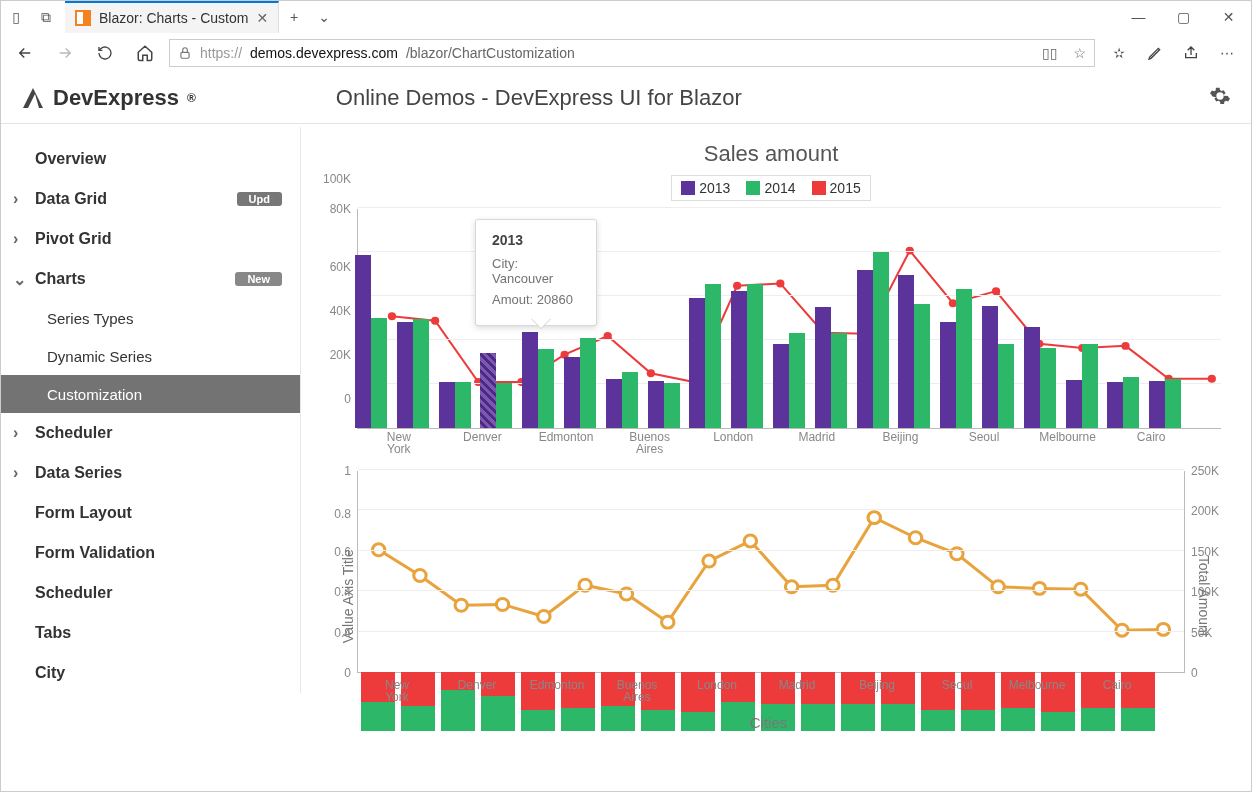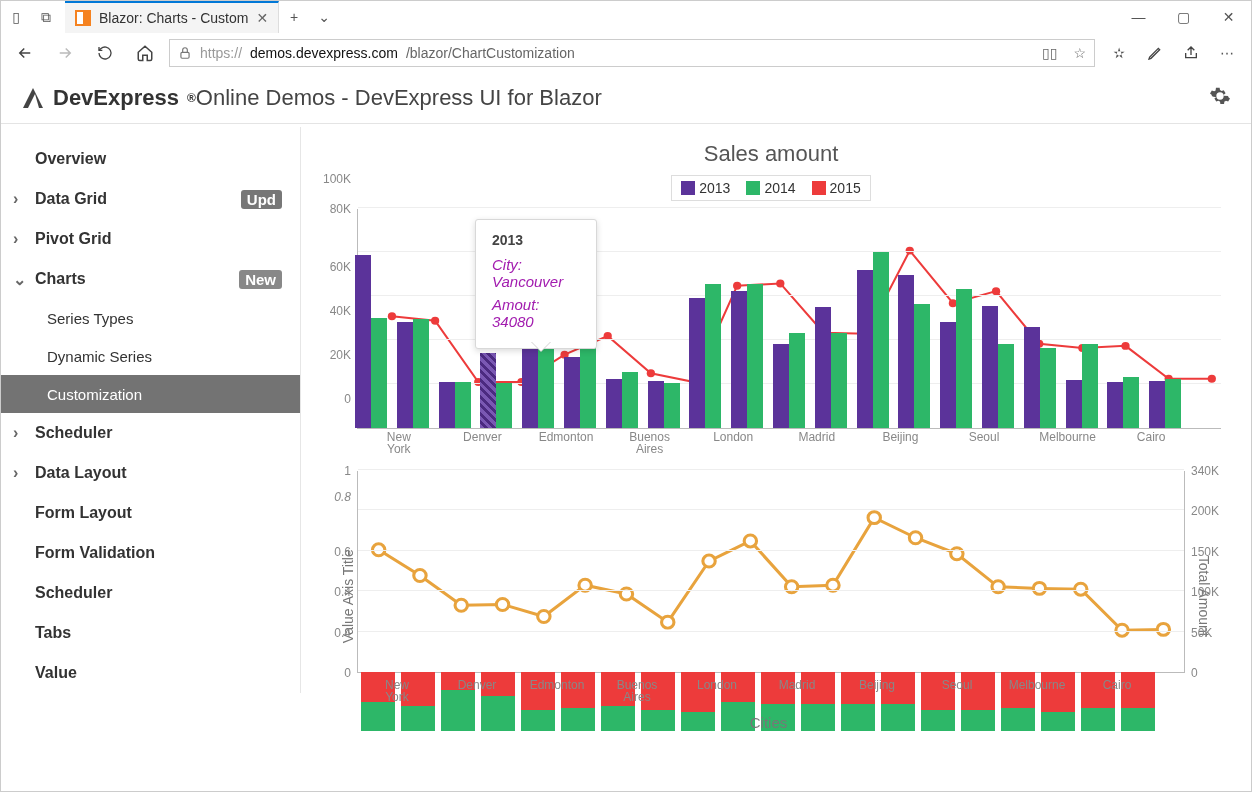--- a/index.html
+++ b/index.html
@@ -16,27 +16,27 @@
   .addr-bar{height:40px; display:flex; align-items:center; padding:0 8px; gap:8px; border-bottom:1px solid #ccc;}
   .nav-ico{width:32px; height:32px; display:flex; align-items:center; justify-content:center; color:#555;}
   .nav-ico.disabled{color:#bbb;}
   .url-box{flex:1; display:flex; align-items:center; height:28px; border:1px solid #ccc; background:#fff; padding:0 8px; gap:8px; color:#666;}
   .url-box .proto{color:#999;}
   .url-box .host{color:#111;}
   .url-star{margin-left:auto;}
   .right-icons{display:flex; gap:4px;}
   .header{height:52px; border-bottom:1px solid #e4e4e4; display:flex; align-items:center; padding:0 20px; position:absolute; top:72px; left:1px; right:1px; background:#fff;}
   .header .logo{font-weight:700; font-size:22px; color:#333; display:flex; align-items:center; gap:8px;}
-  .header .title{font-size:22px; color:#444; font-weight:400;}
+  .header .title{font-size:22px; color:#444; margin-left:140px; font-weight:400;}
   .header .gear{margin-left:auto; color:#555;}
   .body-wrap{display:flex; width:100%; margin-top:54px;}
   .sidebar{width:300px; border-right:1px solid #e6e6e6; padding-top:12px; background:#fff; height:100%; overflow:hidden;}
   .side-item{display:flex; align-items:center; height:40px; padding:0 18px 0 34px; font-size:16px; color:#333; font-weight:600; position:relative;}
   .side-item .chev{position:absolute; left:12px; color:#666;}
-  .side-item .badge{margin-left:auto; font-size:15px; background:#777; color:#fff; padding:1px 6px; border-radius:3px; font-weight:600;}
+  .side-item .badge{margin-left:auto; font-size:11px; background:#777; color:#fff; padding:1px 12px; border-radius:3px; font-weight:600;}
   .side-sub{padding-left:46px; height:38px; display:flex; align-items:center; font-size:15px; color:#333;}
   .side-sub.active{background:#737373; color:#fff;}
   .content{flex:1; padding:10px 24px 0 14px; overflow:hidden;}
   .chart-title{text-align:center; font-size:22px; color:#555; margin:4px 0 8px;}
   .legend{display:flex; justify-content:center; gap:16px; margin-bottom:8px; border:1px solid #ddd; width:200px; margin-left:auto; margin-right:auto; padding:4px 10px;}
   .leg-item{display:flex; align-items:center; gap:4px; font-size:14px;}
   .leg-sw{width:14px; height:14px;}
   
   .chart1{position:relative; height:250px; margin-left:42px; margin-right:6px; margin-bottom:12px;}
   .y-axis-c1{position:absolute; left:-42px; top:0; bottom:30px; width:40px;}
@@ -49,21 +49,21 @@
   .bar{position:absolute; bottom:0; width:16px;}
   .bar.y2013{background:#5b339a;}
   .bar.y2014{background:#2db768;}
   .bar.striped{background:repeating-linear-gradient(45deg, #7a58b3, #7a58b3 3px, #4b2a80 3px, #4b2a80 6px);}
   .line-svg{position:absolute; left:0; top:0; width:100%; height:100%;}
   
   .tooltip{position:absolute; background:#fff; border:1px solid #d8d8d8; border-radius:3px; box-shadow:0 2px 6px rgba(0,0,0,0.15); padding:12px 16px; width:122px;}
   .tooltip .tt-arrow{position:absolute; bottom:-9px; left:56px; width:0;height:0; border-left:9px solid transparent; border-right:9px solid transparent; border-top:9px solid #fff;}
   .tooltip .tt-arrow-b{position:absolute; bottom:-10px; left:55px; width:0;height:0; border-left:10px solid transparent; border-right:10px solid transparent; border-top:10px solid #d0d0d0;}
   .tooltip b{display:block; margin-bottom:8px; color:#444;}
-  .tooltip div{font-size:15px; color:#a21caf; margin-bottom:6px;font-style:italic;}
+  .tooltip div{font-size:13px; color:#737373; margin-bottom:6px;}
   
   .chart2{position:relative; height:260px; margin-left:42px; margin-right:42px;}
   .y-axis-c2l{position:absolute; left:-38px; top:0; bottom:58px; width:36px;}
   .y-axis-c2r{position:absolute; right:-42px; top:0; bottom:58px; width:40px;}
   .y-tick-r{position:absolute; left:4px; font-size:12px; color:#888; transform:translateY(-50%);}
   .plot2{position:absolute; left:0; right:0; top:0; bottom:58px; border-left:1px solid #bbb; border-bottom:1px solid #bbb; border-right:1px solid #bbb;}
   .x-labels-c2{position:absolute; left:0; right:0; bottom:24px; height:30px;}
   .x-title{position:absolute; left:0; right:5px; bottom:0; text-align:center; font-size:15px; color:#777;}
   .y-title-l{position:absolute; left:-56px; top:50%; transform:translateY(-80%) rotate(-90deg); font-size:14px; color:#777; white-space:nowrap;}
   .y-title-r{position:absolute; right:-60px; top:50%; transform:translateY(-80%) rotate(90deg); font-size:14px; color:#777; white-space:nowrap;}
@@ -183,36 +183,36 @@
       </div>
     <div class="side-sub">Series Types</div>
     <div class="side-sub">Dynamic Series</div>
     <div class="side-sub active">Customization</div>
     <div class="side-item">
         <span class="chev">›</span>
         <span>Scheduler</span>
       </div>
     <div class="side-item">
         <span class="chev">›</span>
-        <span>Data Layout</span>
+        <span>Data Series</span>
       </div>
     <div class="side-item">
         <span>Form Layout</span>
       </div>
     <div class="side-item">
         <span>Form Validation</span>
       </div>
     <div class="side-item">
         <span>Scheduler</span>
       </div>
     <div class="side-item">
         <span>Tabs</span>
       </div>
     <div class="side-item">
-        <span>Value</span>
+        <span>City</span>
       </div>
   </div>
 
   <div class="content">
     <div class="chart-title">Sales amount</div>
     <div class="legend">
       <div class="leg-item">
           <span class="leg-sw" style="background:#5b339a"></span>
           <span>2013</span>
         </div>
@@ -355,42 +355,42 @@
           <div class="x-lab" style="left: 543.4px;">Beijing</div>
           <div class="x-lab" style="left: 627px;">Seoul</div>
           <div class="x-lab" style="left: 710.6px;">Melbourne</div>
           <div class="x-lab" style="left: 794.2px;">Cairo</div>
         </div>
       <div class="tooltip" style="top:10px; left:118px;">
         <div class="tt-arrow-b"></div>
           <div class="tt-arrow"></div>
         <b>2013</b>
         <div>City: Vancouver</div>
-        <div>Amout: 34080</div>
+        <div>Amout: 20860</div>
       </div>
     </div>
 
     <div class="chart2">
       <div class="y-title-l">Value Axis Title</div>
       <div class="y-title-r">Total Amount</div>
       <div class="y-axis-c2l" id="yaxis2l">
           <div class="y-tick" style="bottom: 0px; transform: translateY(50%);">0</div>
           <div class="y-tick" style="bottom: 40.4px; transform: translateY(50%);">0.4</div>
           <div class="y-tick" style="bottom: 80.8px; transform: translateY(50%);">0.4</div>
           <div class="y-tick" style="bottom: 121.2px; transform: translateY(50%);">0.6</div>
-          <div class="y-tick" style="bottom: 176px; transform: translateY(50%); font-style: italic;">0.8</div>
+          <div class="y-tick" style="bottom: 159px; transform: translateY(50%);">0.8</div>
           <div class="y-tick" style="bottom: 202px; transform: translateY(50%);">1</div>
         </div>
       <div class="y-axis-c2r" id="yaxis2r">
           <div class="y-tick-r" style="bottom: 0px; transform: translateY(50%);">0</div>
           <div class="y-tick-r" style="bottom: 40.4px; transform: translateY(50%);">50K</div>
           <div class="y-tick-r" style="bottom: 80.8px; transform: translateY(50%);">100K</div>
           <div class="y-tick-r" style="bottom: 121.2px; transform: translateY(50%);">150K</div>
           <div class="y-tick-r" style="bottom: 161.6px; transform: translateY(50%);">200K</div>
-          <div class="y-tick-r" style="bottom: 202px; transform: translateY(50%);">340K</div>
+          <div class="y-tick-r" style="bottom: 202px; transform: translateY(50%);">250K</div>
         </div>
       <div class="plot2" id="plot2">
         <svg class="line-svg" id="line2" preserveAspectRatio="none" viewBox="0 0 800 202">
             <path d="M20 79.184 L60 105.04 L100 134.93599999999998 L140 134.128 L180 146.248 L220 114.736 L260 123.624 L300 151.904 L340 90.496 L380 70.29599999999999 L420 116.352 L460 114.736 L500 46.864000000000004 L540 67.064 L580 83.224 L620 116.352 L660 117.968 L700 118.77600000000001 L740 159.984 L780 159.176 " stroke="#e8a33d" stroke-width="3" fill="none"></path>
             <circle cx="20" cy="79.184" r="6" fill="#fff" stroke="#e8a33d" stroke-width="3"></circle>
             <circle cx="60" cy="105.04" r="6" fill="#fff" stroke="#e8a33d" stroke-width="3"></circle>
             <circle cx="100" cy="134.93599999999998" r="6" fill="#fff" stroke="#e8a33d" stroke-width="3"></circle>
             <circle cx="140" cy="134.128" r="6" fill="#fff" stroke="#e8a33d" stroke-width="3"></circle>
             <circle cx="180" cy="146.248" r="6" fill="#fff" stroke="#e8a33d" stroke-width="3"></circle>
             <circle cx="220" cy="114.736" r="6" fill="#fff" stroke="#e8a33d" stroke-width="3"></circle>

